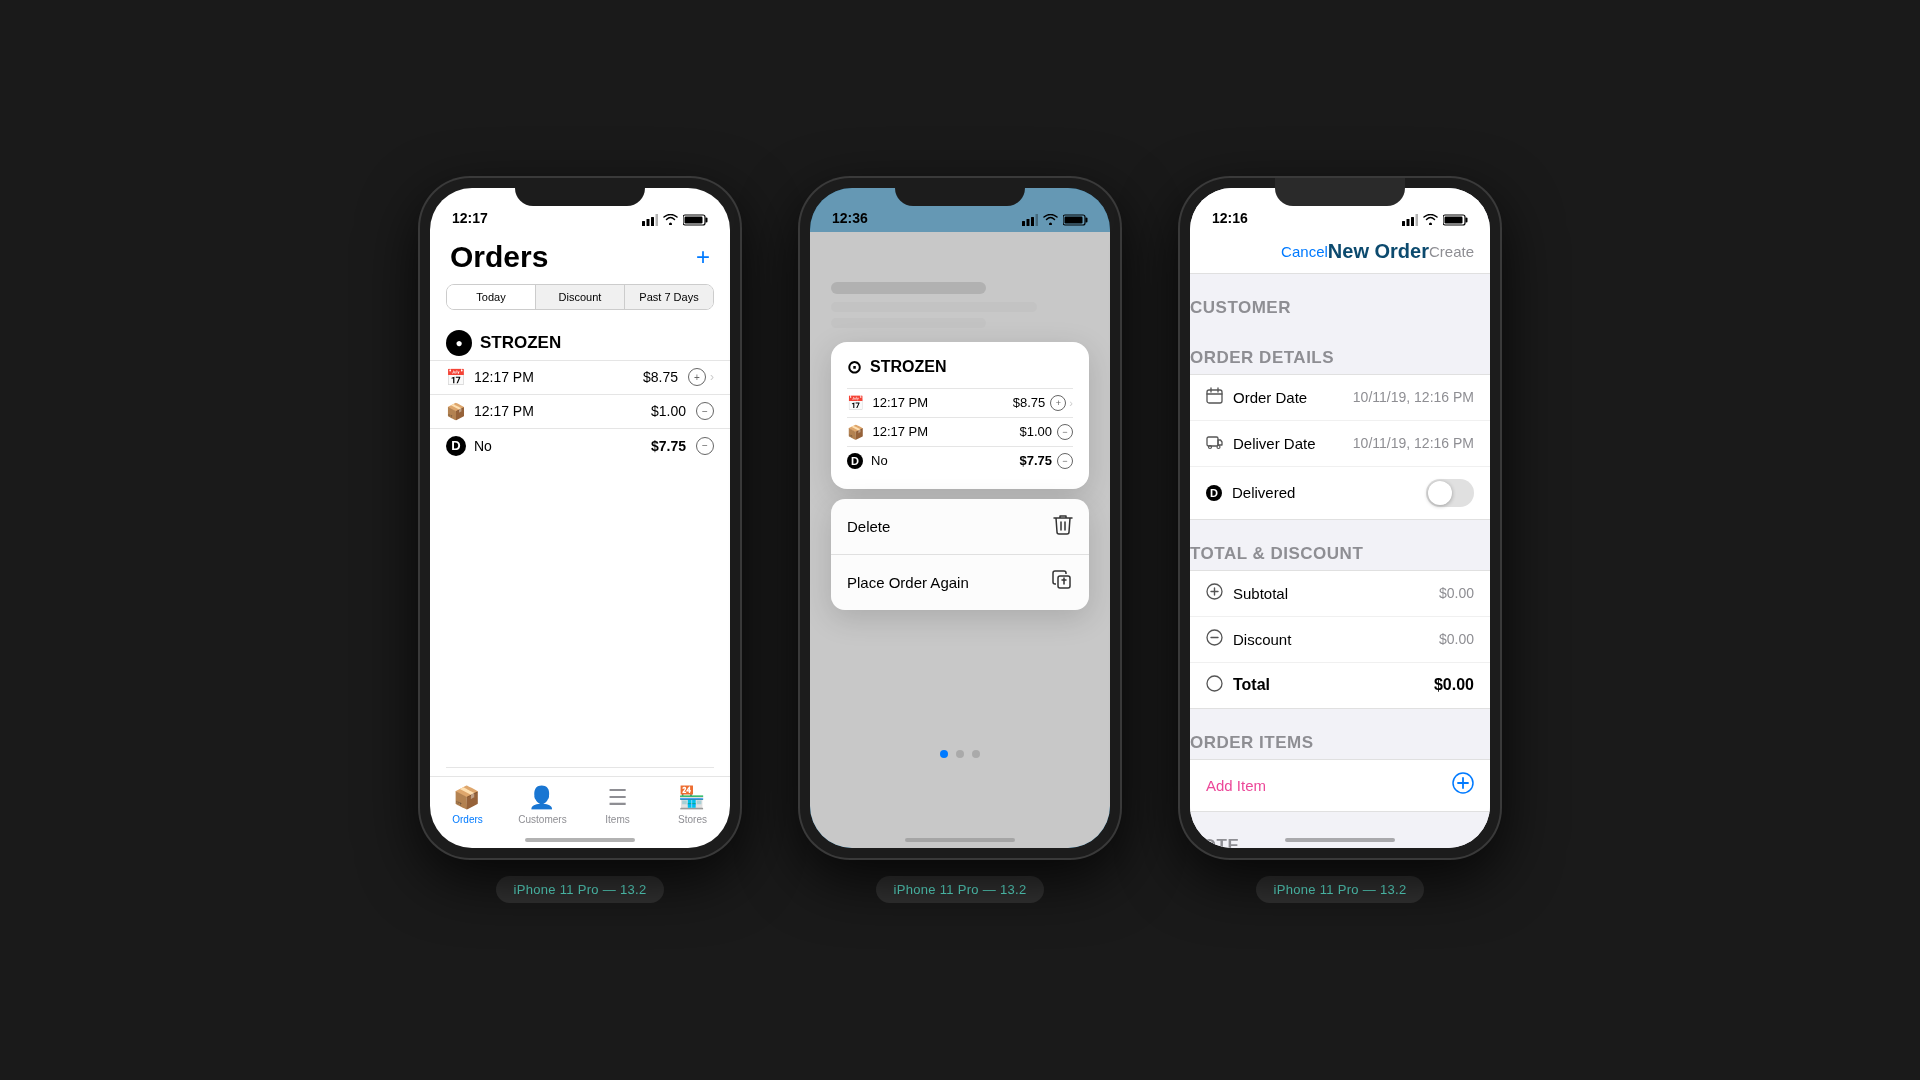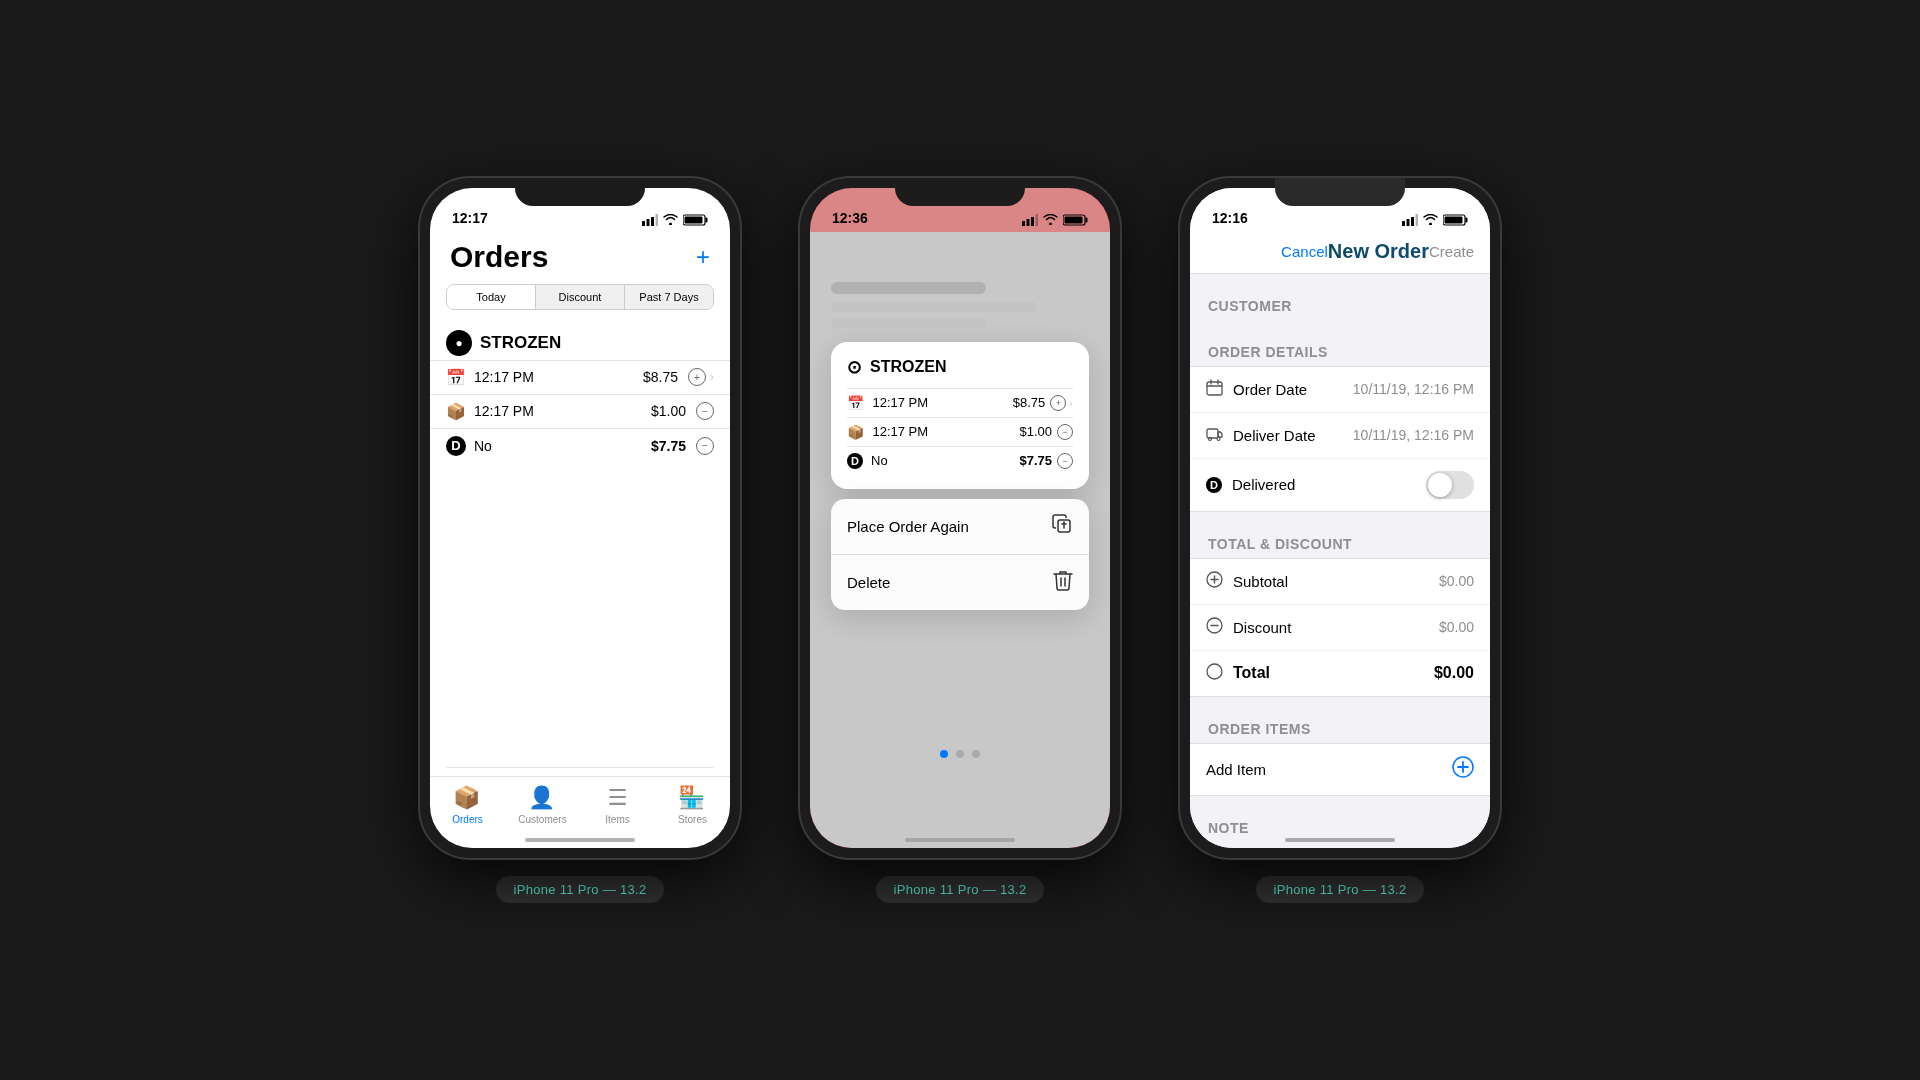--- a/index.html
+++ b/index.html
@@ -243,21 +243,21 @@
       transform: translateX(-50%);
       width: 110px;
       height: 4px;
       background: #000;
       border-radius: 3px;
       opacity: 0.3;
     }
 
     
     .phone-screen-2 {
-      background: #ef4444;
+      background: #0369a1;
     }
     .blurred-bg {
       flex: 1;
       background: #c8c8c8;
       position: relative;
       display: flex;
       flex-direction: column;
       align-items: center;
       justify-content: flex-start;
       padding-top: 50px;
@@ -389,26 +389,26 @@
     }
     .nav-create {
       color: #8e8e93;
       font-size: 15px;
     }
 
     .form-section {
       margin-top: 24px;
     }
     .form-section-label {
-      font-size: 14px;
+      font-size: 17px;
       font-weight: 600;
       color: #8e8e93;
       text-transform: uppercase;
       letter-spacing: 0.5px;
-      padding: 0 18px 6px;
+      padding: 0 0 6px;
     }
     .form-card {
       background: #fff;
       border-top: 1px solid #e0e0e0;
       border-bottom: 1px solid #e0e0e0;
     }
     .form-row {
       display: flex;
       align-items: center;
       padding: 12px 16px;
@@ -462,21 +462,21 @@
       color: #000;
     }
 
     .add-item-row {
       display: flex;
       align-items: center;
       padding: 12px 16px;
       cursor: pointer;
     }
     .add-item-label {
-      color: #000000;
+      color: #ec4899;
       font-size: 15px;
       flex: 1;
     }
     .add-item-icon {
       color: #007AFF;
       font-size: 20px;
     }
 
     .scroll-area {
       flex: 1;
@@ -634,35 +634,35 @@
           <div class="context-card-row">
             <span class="context-card-row-icon" style="font-size:11px;font-weight:700;width:16px;height:16px;border-radius:50%;background:#000;color:#fff;display:inline-flex;align-items:center;justify-content:center;margin-right:8px;">D</span>
             <span class="context-card-row-time">No</span>
             <span class="context-card-row-amount bold">$7.75</span>
             <div class="context-card-row-badge">−</div>
           </div>
         </div>
 
         <div class="context-menu">
           <div class="context-menu-item">
+            <span>Delete</span>
+            <span class="context-menu-icon">
+              <svg width="20" height="22" viewBox="0 0 20 22" fill="none">
+                <path d="M1 5h18M7 5V3h6v2M8 9v8M12 9v8M3 5l1 14a2 2 0 002 2h8a2 2 0 002-2L17 5H3z" stroke="#333" stroke-width="1.5" stroke-linecap="round" stroke-linejoin="round"></path>
+              </svg>
+            </span>
+          </div>
+          <div class="context-menu-item">
             <span>Place Order Again</span>
             <span class="context-menu-icon">
               <svg width="22" height="22" viewBox="0 0 22 22" fill="none">
                 <rect x="7" y="7" width="12" height="12" rx="2" stroke="#333" stroke-width="1.5"></rect>
                 <path d="M5 15H4a2 2 0 01-2-2V4a2 2 0 012-2h9a2 2 0 012 2v1" stroke="#333" stroke-width="1.5"></path>
                 <line x1="11" y1="11" x2="15" y2="11" stroke="#333" stroke-width="1.5" stroke-linecap="round"></line>
                 <line x1="13" y1="9" x2="13" y2="15" stroke="#333" stroke-width="1.5" stroke-linecap="round"></line>
-              </svg>
-            </span>
-          </div>
-          <div class="context-menu-item">
-            <span>Delete</span>
-            <span class="context-menu-icon">
-              <svg width="20" height="22" viewBox="0 0 20 22" fill="none">
-                <path d="M1 5h18M7 5V3h6v2M8 9v8M12 9v8M3 5l1 14a2 2 0 002 2h8a2 2 0 002-2L17 5H3z" stroke="#333" stroke-width="1.5" stroke-linecap="round" stroke-linejoin="round"></path>
               </svg>
             </span>
           </div>
         </div>
 
         <div class="page-dots">
           <div class="dot"></div>
           <div class="dot inactive"></div>
           <div class="dot inactive"></div>
         </div>

